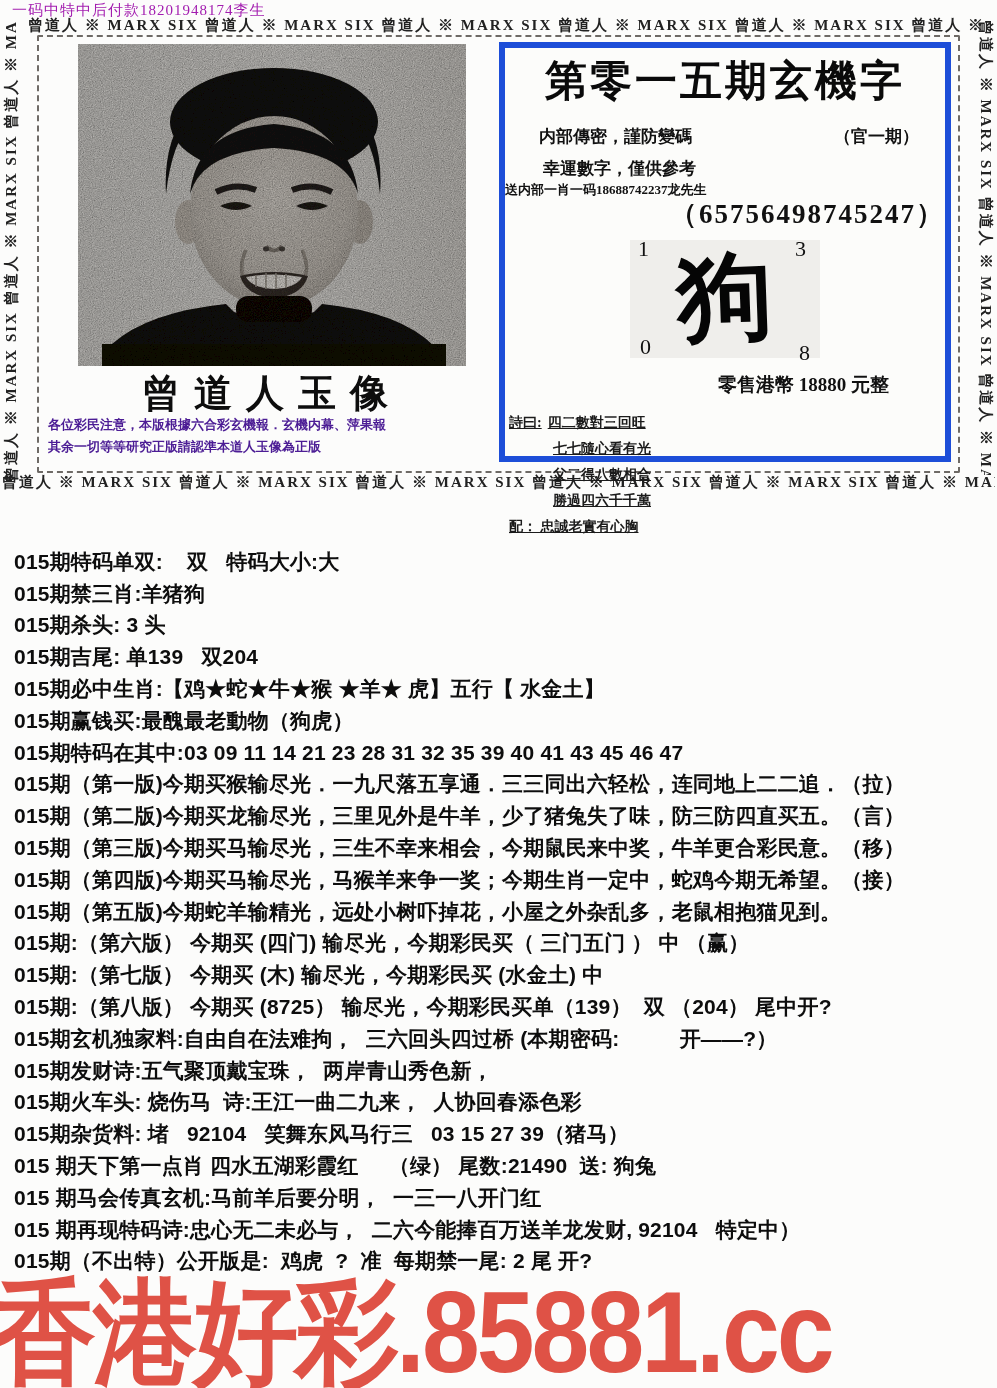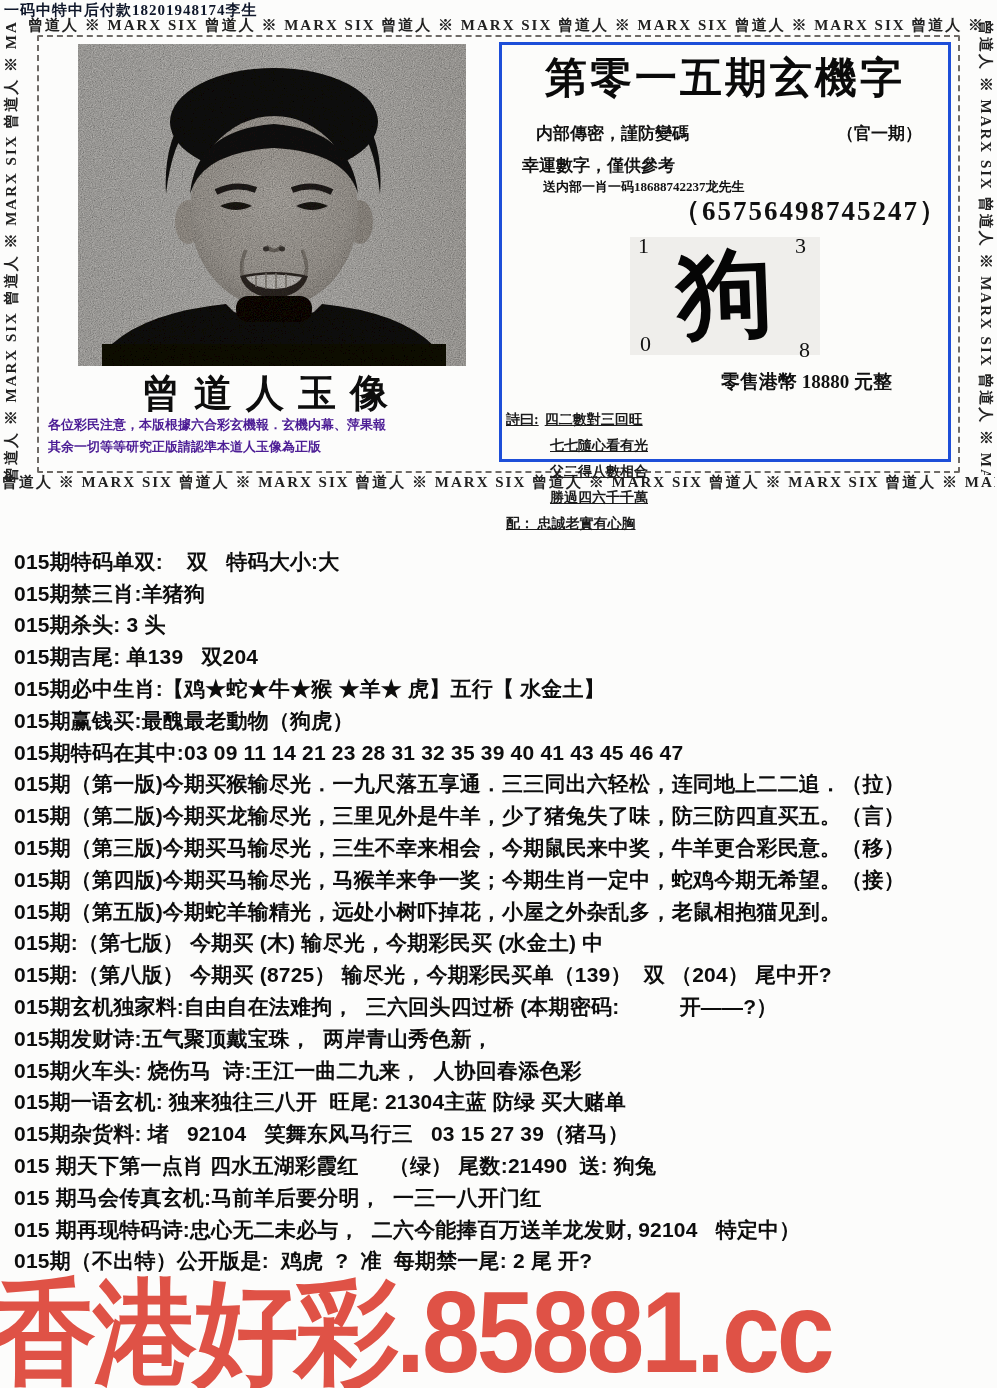--- a/index.html
+++ b/index.html
@@ -1,21 +1,21 @@
 <!DOCTYPE html>
 <html><head>
 <meta charset="utf-8">
 <style>
   html,body{margin:0;padding:0;background:#ffffff;}
   .page{position:relative;width:997px;height:1388px;background:#fcfcfb;overflow:hidden;
         font-family:"Liberation Sans",sans-serif;color:#111;}
 
   
-  .top-note{position:absolute;top:1px;left:4px;font-size:15px;font-weight:700;
-            font-family:"Liberation Serif",serif;letter-spacing:1px;color:#0f172a;}
+  .top-note{position:absolute;top:1px;left:12px;font-size:15px;font-weight:400;
+            font-family:"Liberation Serif",serif;letter-spacing:1px;color:#a21caf;}
 
   
   .strip{position:absolute;font-family:"Liberation Serif",serif;font-weight:700;
          font-size:15px;letter-spacing:2px;color:#222;white-space:nowrap;overflow:hidden;}
   .strip-top{top:16px;left:28px;width:962px;height:19px;}
   .strip-bottom{top:473px;left:2px;width:993px;height:19px;}
   .strip-left{top:20px;left:2px;width:460px;height:19px;transform:rotate(-90deg);transform-origin:0 0;
               position:absolute;top:482px;}
   .strip-right{position:absolute;top:20px;left:995px;width:455px;height:19px;
                transform:rotate(90deg);transform-origin:0 0;}
@@ -26,30 +26,30 @@
   .photo{position:absolute;left:78px;top:44px;width:388px;height:322px;background:#d8d6d2;}
   .photo svg{display:block;width:100%;height:100%;}
   .caption{position:absolute;left:70px;top:368px;width:404px;text-align:center;
            font-size:38px;font-weight:900;letter-spacing:14px;color:#0d0d0d;
            font-family:"Liberation Serif",serif;}
   .photo-note{position:absolute;left:48px;top:414px;width:440px;font-size:13px;font-weight:700;
               line-height:22px;color:#4c1d95;font-family:"Liberation Serif",serif;}
 
   
   .mystic{position:absolute;left:499px;top:42px;width:452px;height:420px;
-          border:3px solid #1d4ed8;background:#fcfcfa;box-sizing:border-box;}
+          border:6px solid #1d4ed8;background:#fcfcfa;box-sizing:border-box;}
   .m-title{margin-top:5px;text-align:center;font-size:42px;font-weight:900;letter-spacing:3px;
            color:#0a0a0a;}
   .m-row{display:flex;justify-content:space-between;
          padding:0 26px 0 34px;margin-top:16px;font-size:17px;font-weight:700;
          font-family:"Liberation Serif",serif;}
-  .m-lucky{padding-left:20px;margin-top:9px;font-size:17px;font-weight:700;
+  .m-lucky{padding-left:38px;margin-top:9px;font-size:17px;font-weight:700;
            font-family:"Liberation Serif",serif;}
   .m-contact{margin-top:1px;font-size:13px;font-weight:700;
-             font-family:"Liberation Serif",serif;margin-left:41px;}
+             font-family:"Liberation Serif",serif;}
   .m-phone{text-align:right;font-size:27px;font-weight:700;letter-spacing:2px;margin-top:-3px;
            font-family:"Liberation Serif",serif;}
   .zodiac{position:relative;width:190px;height:118px;margin:8px auto 0;background:#efeeeb;}
   .z-corner{position:absolute;font-size:22px;font-weight:400;color:#111;
             font-family:"Liberation Serif",serif;}
   .z-tl{left:8px;top:-4px;} .z-tr{right:14px;top:-4px;}
   .z-bl{left:10px;bottom:-2px;} .z-br{right:10px;bottom:-8px;}
   .z-char{position:absolute;left:0;right:0;top:-6px;text-align:center;font-size:96px;
           font-weight:900;color:#050505;transform:rotate(-2deg);
           font-family:"Liberation Serif",serif;}
@@ -195,26 +195,26 @@
       <div class="p-row">015期杀头: 3 头</div>
       <div class="p-row">015期吉尾: 单139   双204</div>
       <div class="p-row">015期必中生肖:【鸡★蛇★牛★猴 ★羊★ 虎】五行【 水金土】</div>
       <div class="p-row">015期赢钱买:最醜最老動物（狗虎）</div>
       <div class="p-row">015期特码在其中:03 09 11 14 21 23 28 31 32 35 39 40 41 43 45 46 47</div>
       <div class="p-row">015期（第一版)今期买猴输尽光．一九尺落五享通．三三同出六轻松，连同地上二二追．（拉）</div>
       <div class="p-row">015期（第二版)今期买龙输尽光，三里见外是牛羊，少了猪兔失了味，防三防四直买五。（言）</div>
       <div class="p-row">015期（第三版)今期买马输尽光，三生不幸来相会，今期鼠民来中奖，牛羊更合彩民意。（移）</div>
       <div class="p-row">015期（第四版)今期买马输尽光，马猴羊来争一奖；今期生肖一定中，蛇鸡今期无希望。（接）</div>
       <div class="p-row">015期（第五版)今期蛇羊输精光，远处小树吓掉花，小屋之外杂乱多，老鼠相抱猫见到。</div>
+      <div class="p-row">015期:（第六版） 今期买 (四门) 输尽光，今期彩民买（ 三门五门 ） 中 （赢）</div>
       <div class="p-row">015期:（第七版） 今期买 (木) 输尽光，今期彩民买 (水金土) 中</div>
       <div class="p-row">015期:（第八版） 今期买 (8725） 输尽光，今期彩民买单（139）  双 （204） 尾中开?</div>
       <div class="p-row">015期玄机独家料:自由自在法难拘，  三六回头四过桥 (本期密码:          开——?）</div>
       <div class="p-row">015期发财诗:五气聚顶戴宝珠，  两岸青山秀色新，</div>
       <div class="p-row">015期火车头: 烧伤马  诗:王江一曲二九来，  人协回春添色彩</div>
-      <div class="p-row">015期一语玄机: 独来独往三八开  旺尾: 21304主蓝 防绿 买大赌单</div>
       <div class="p-row">015期杂货料: 堵   92104   笑舞东风马行三   03 15 27 39（猪马）</div>
       <div class="p-row">015 期天下第一点肖 四水五湖彩霞红     （绿） 尾数:21490  送: 狗兔</div>
       <div class="p-row">015 期马会传真玄机:马前羊后要分明，  一三一八开门红</div>
       <div class="p-row">015 期再现特码诗:忠心无二未必与，  二六今能捧百万送羊龙发财, 92104   特定中）</div>
       <div class="p-row">015期（不出特）公开版是:  鸡虎  ?  准  每期禁一尾: 2 尾 开?</div>
     </div>
 
   <div class="watermark">香港好彩.85881.cc</div>
 
 </div>

